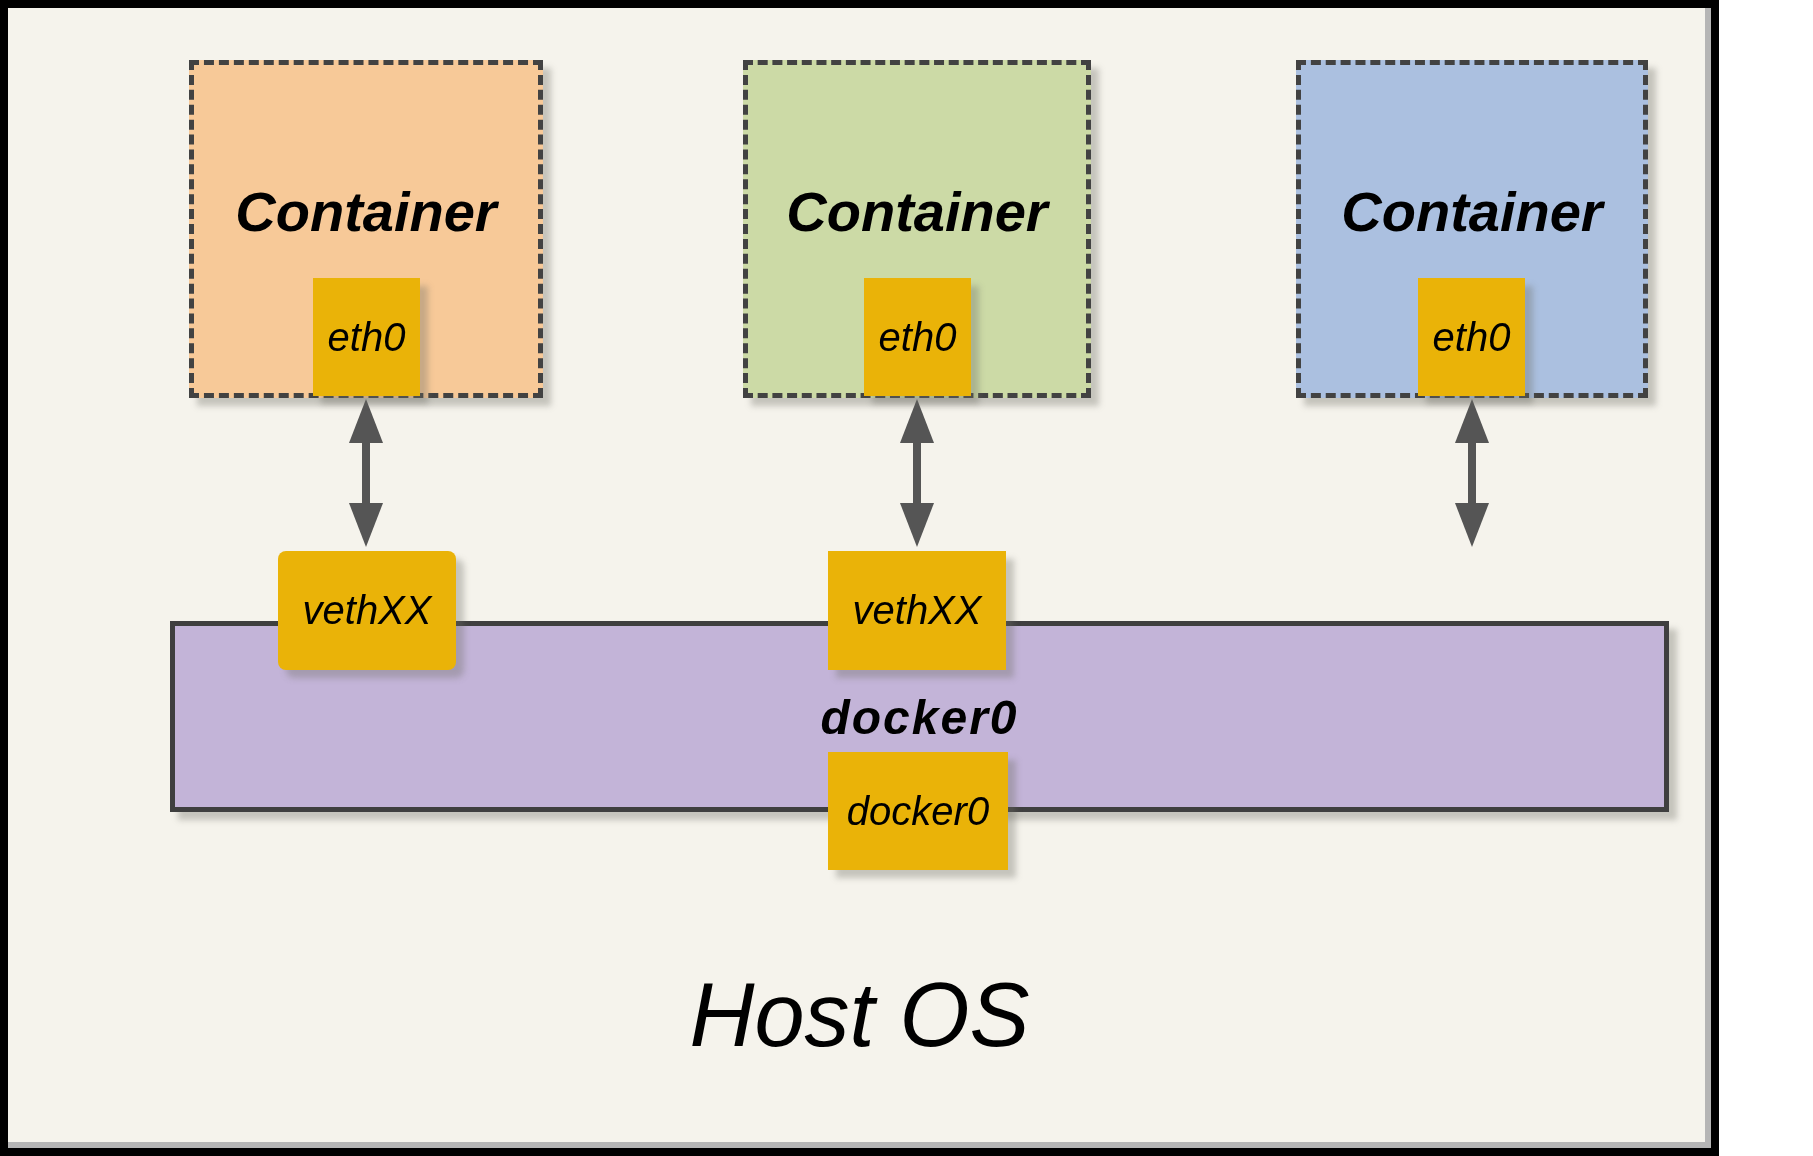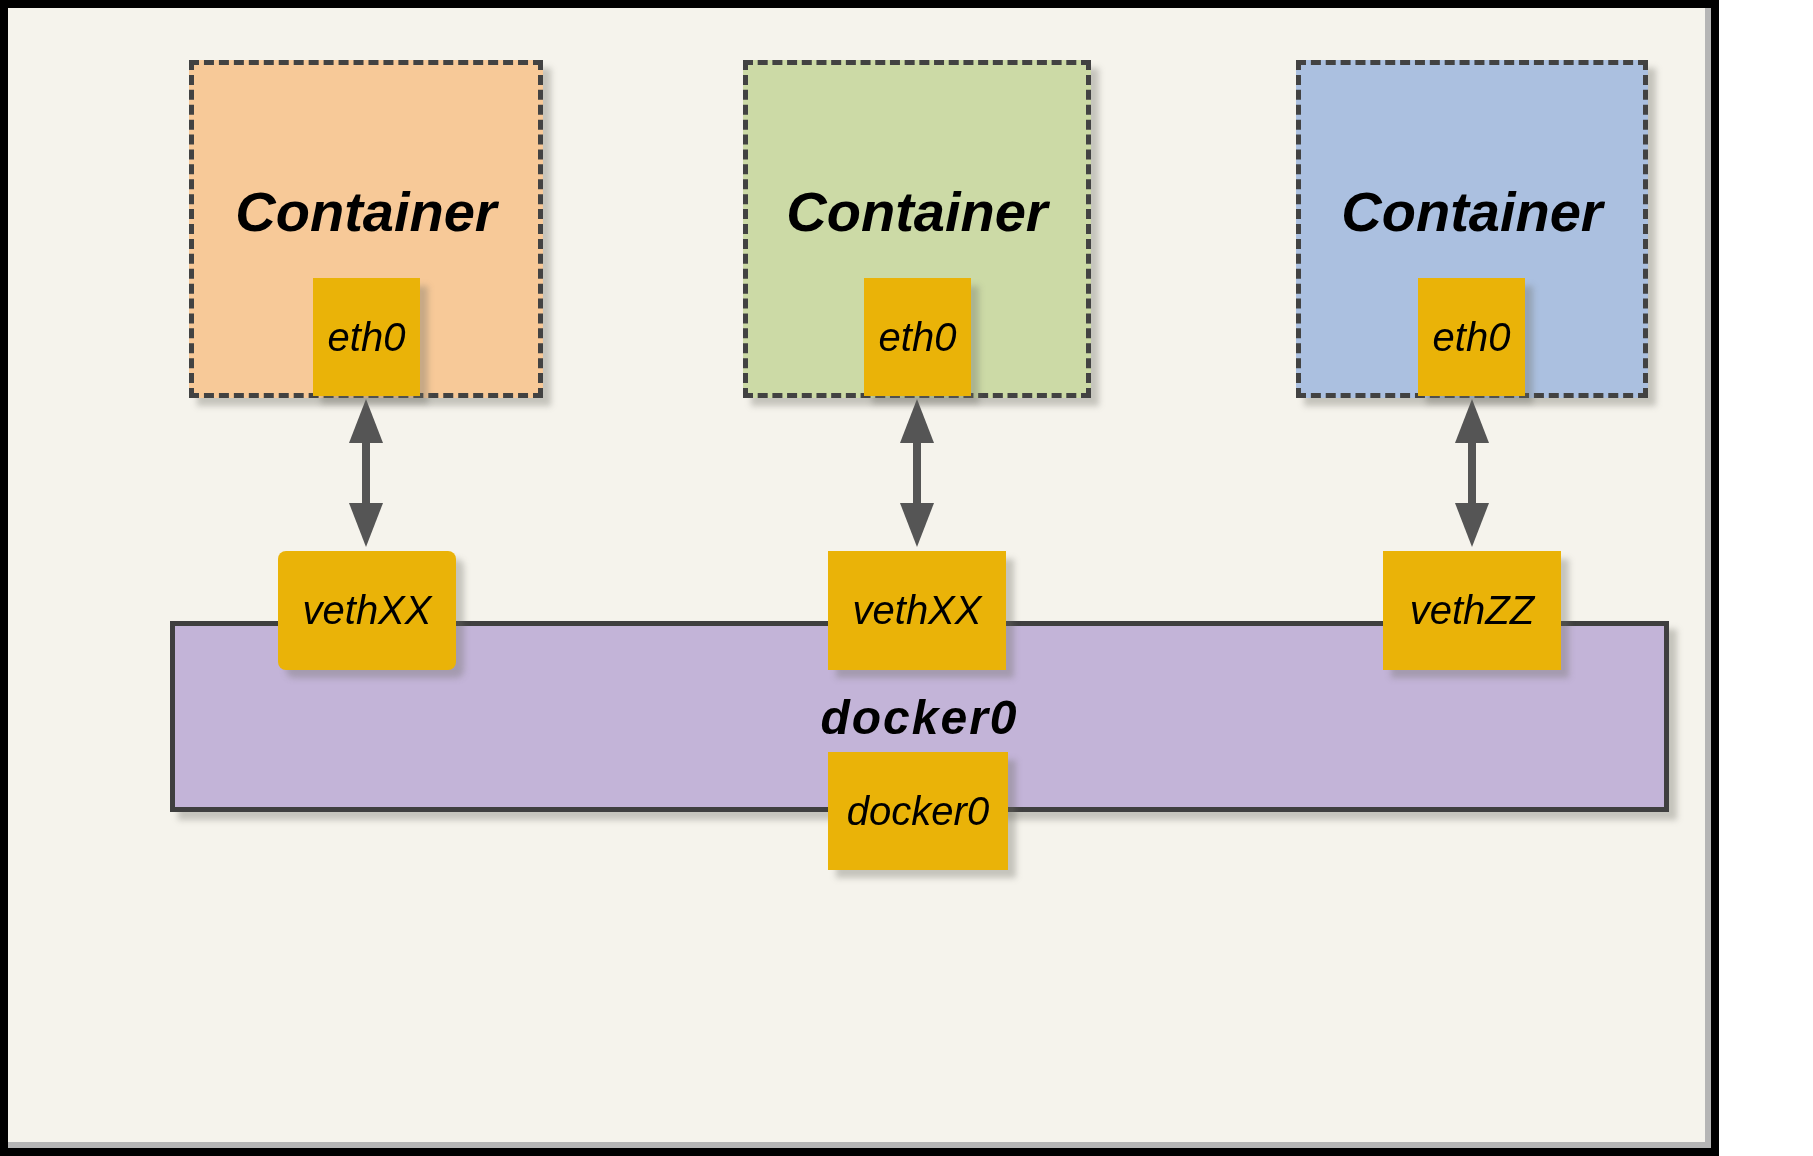--- a/index.html
+++ b/index.html
@@ -118,23 +118,21 @@
 
   <div class="bridge-bar" style="background-color: rgb(195, 180, 216);"></div>
   <div class="bridge-label">docker0</div>
 
   <div class="note veth-note" style="left:270px;border-radius:8px;">
     <span>vethXX</span>
   </div>
   <div class="note veth-note" style="left:820px;">
     <span>vethXX</span>
   </div>
-  <div class="note veth-note" style="left:1375px;">
-    <span>vethZZ</span>
-  </div>
 
   <div class="note bridge-if-note">
     <span>docker0</span>
   </div>
 
 
+  <div class="host-label">Host OS</div>
 
 </div>
 
 </body></html>

